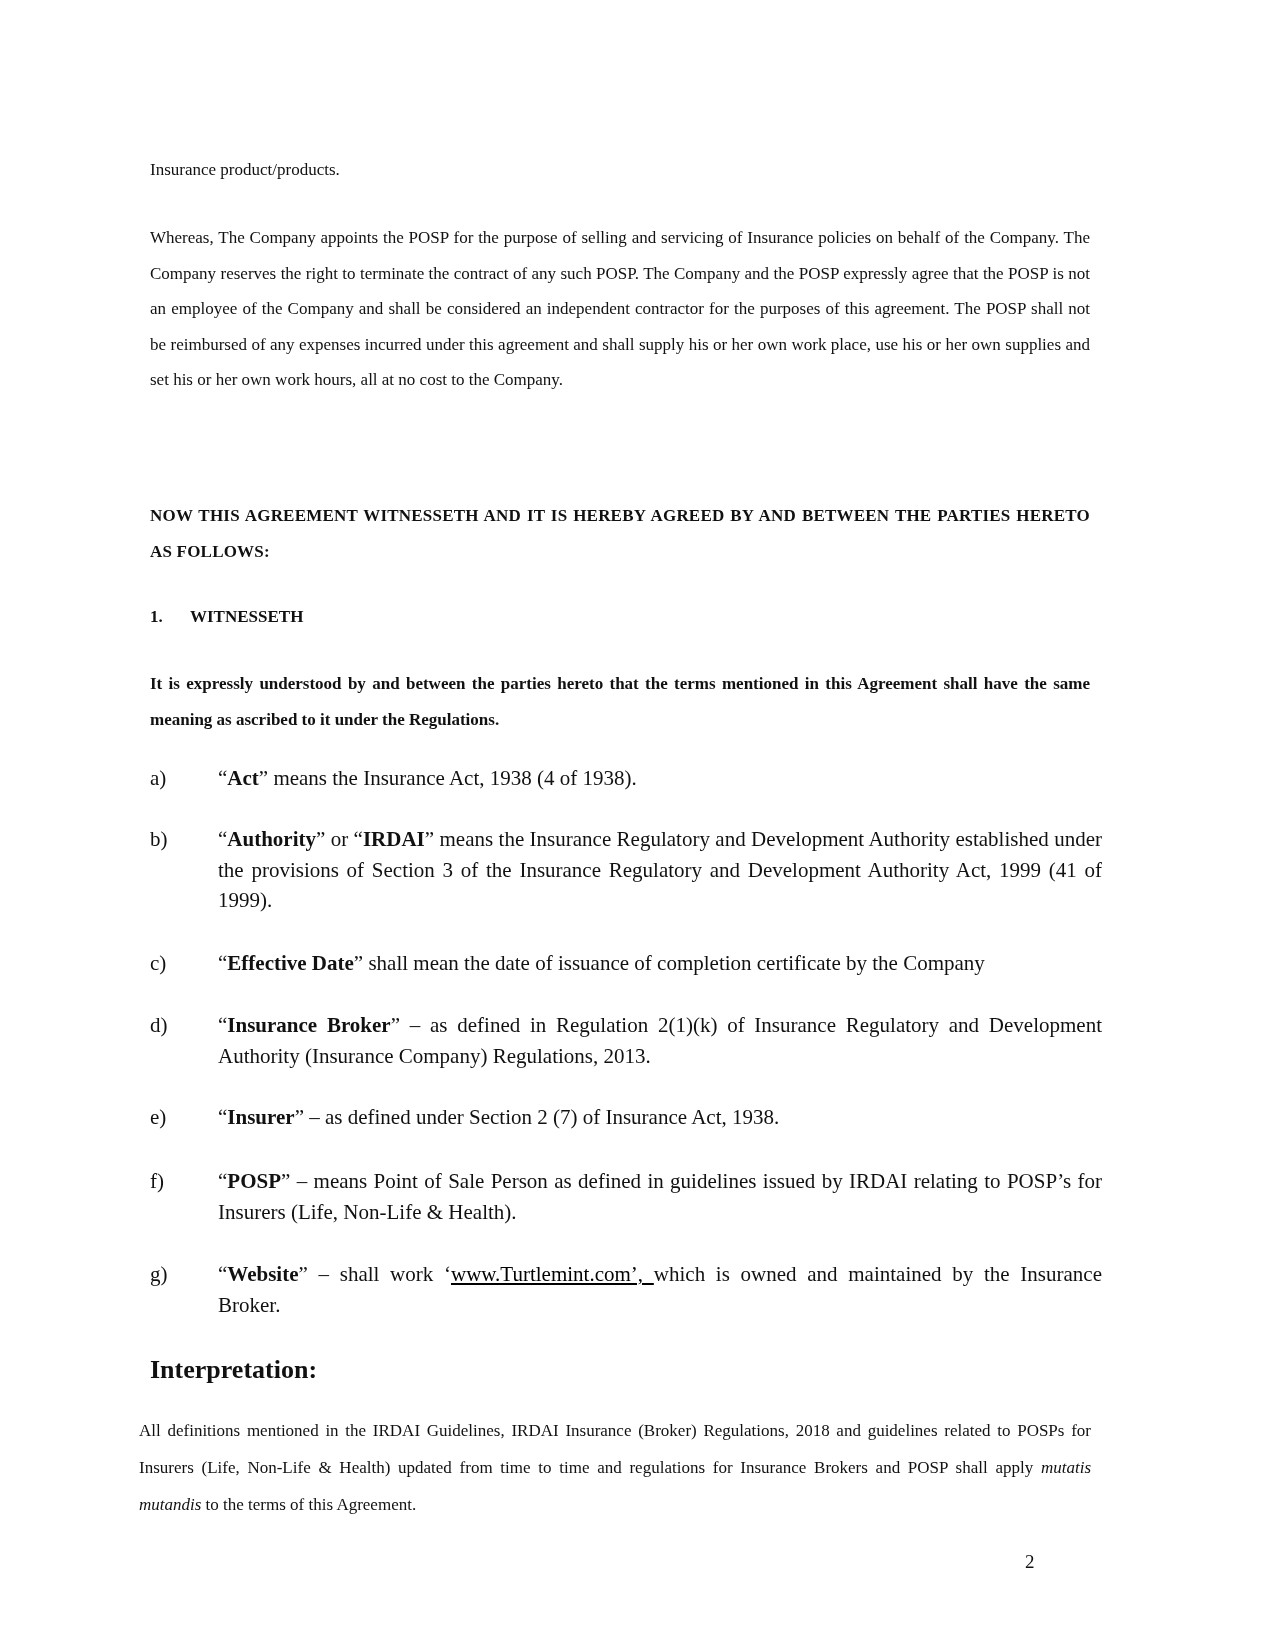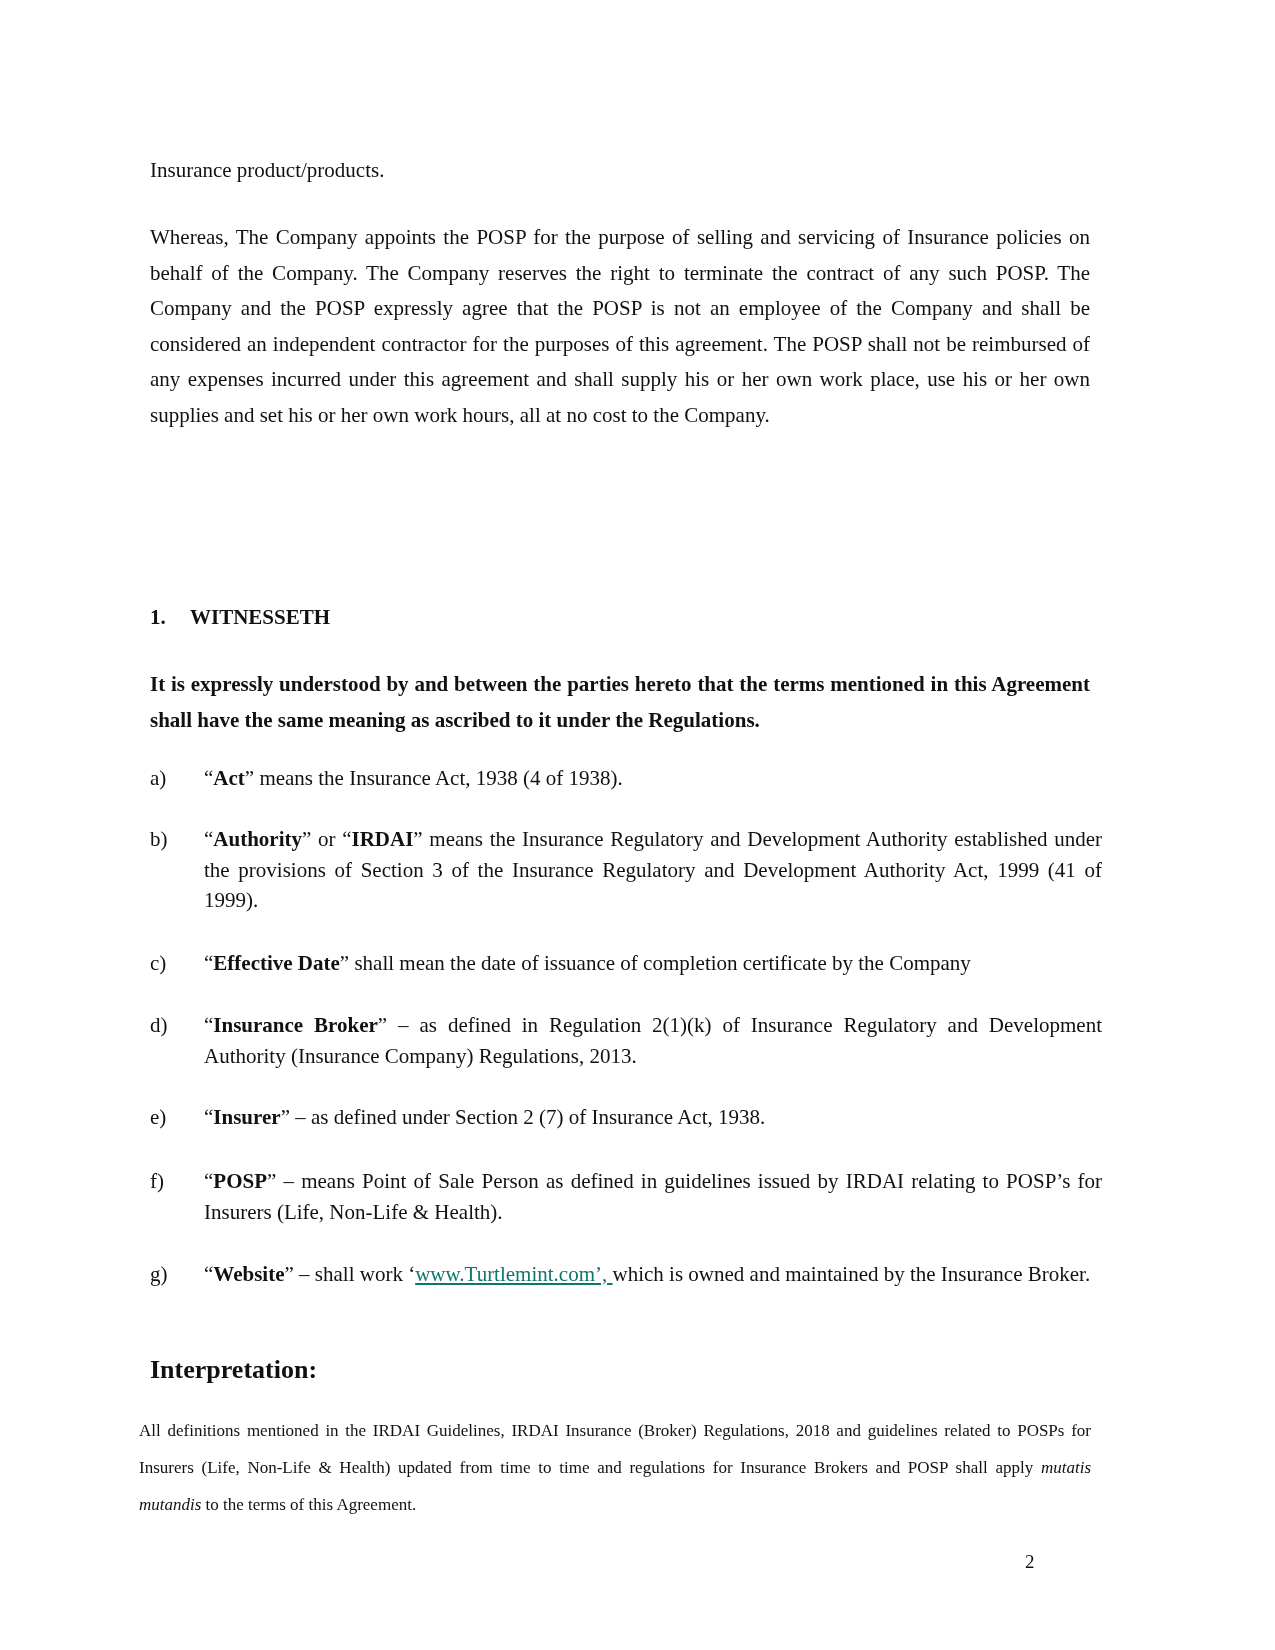--- a/index.html
+++ b/index.html
@@ -1,52 +1,53 @@
 <!DOCTYPE html>
 <html><head>
 <meta charset="utf-8">
 <style>
   html, body { margin: 0; padding: 0; background: #ffffff; }
   body { width: 1275px; height: 1650px; position: relative; overflow: hidden;
          font-family: "Liberation Serif", "DejaVu Serif", serif; color: #111111; }
   .page { position: absolute; left: 0; top: 0; width: 1275px; height: 1650px; }
-  .blk { position: absolute; left: 150px; width: 940px; font-size: 21px; }
+  .blk { position: absolute; left: 150px; width: 940px; font-size: 17px; }
   .just { text-align: justify; text-align-last: left; }
   .p1 { top: 155px; line-height: 30px; }
   .p2 { top: 220px; line-height: 35.6px; }
   .p3 { top: 498px; line-height: 35.6px; font-weight: bold; letter-spacing: 0.2px; }
   .h1 { top: 602px; line-height: 30px; font-weight: bold; }
   .h1 .num { display: inline-block; width: 40px; }
   .p4 { top: 666px; line-height: 36px; font-weight: bold; }
   .item { position: absolute; left: 150px; width: 952px; font-size: 21px; line-height: 30.5px; }
   .item .lbl { position: absolute; left: 0; top: 0; width: 40px; }
-  .item .txt { margin-left: 54px; text-align: justify; text-align-last: left; }
+  .item .txt { margin-left: 68px; text-align: justify; text-align-last: left; }
   .ia { top: 763px; }
   .ib { top: 824px; }
   .ic { top: 948px; }
   .id { top: 1010px; }
   .ie { top: 1102px; }
   .if { top: 1166px; }
   .ig { top: 1259px; }
   .interp { position: absolute; left: 150px; top: 1355px; font-size: 26px; line-height: 30px; font-weight: bold; }
   .p5 { position: absolute; left: 139px; width: 952px; top: 1412px; font-size: 17px; line-height: 37px; text-align: justify; text-align-last: left; }
   .pagenum { position: absolute; left: 1025px; top: 1550px; font-size: 19px; line-height: 24px; }
-  a.link { color: #0f766e; text-decoration: underline; }
+  a.link { color: #000000; text-decoration: underline; }
   b { font-weight: bold; }
   i { font-style: italic; }
 </style>
 </head>
 <body>
 
 <div class="page">
 
   <div class="blk p1">Insurance product/products.</div>
 
   <div class="blk p2 just">Whereas, The Company appoints the POSP for the purpose of selling and servicing of Insurance policies on behalf of the Company. The Company reserves the right to terminate the contract of any such POSP. The Company and the POSP expressly agree that the POSP is not an employee of the Company and shall be considered an independent contractor for the purposes of this agreement. The POSP shall not be reimbursed of any expenses incurred under this agreement and shall supply his or her own work place, use his or her own supplies and set his or her own work hours, all at no cost to the Company.</div>
 
+  <div class="blk p3 just">NOW THIS AGREEMENT WITNESSETH AND IT IS HEREBY AGREED BY AND BETWEEN THE PARTIES HERETO AS FOLLOWS:</div>
 
   <div class="blk h1">
     <span class="num">1.</span><span>WITNESSETH</span>
   </div>
 
   <div class="blk p4 just">It is expressly understood by and between the parties hereto that the terms mentioned in this Agreement shall have the same meaning as ascribed to it under the Regulations.</div>
 
   <div class="item ia">
     <span class="lbl">a)</span>
     <div class="txt"><span>“</span><b>Act</b><span>”</span><span> means the Insurance Act, 1938 (4 of 1938).</span></div>

